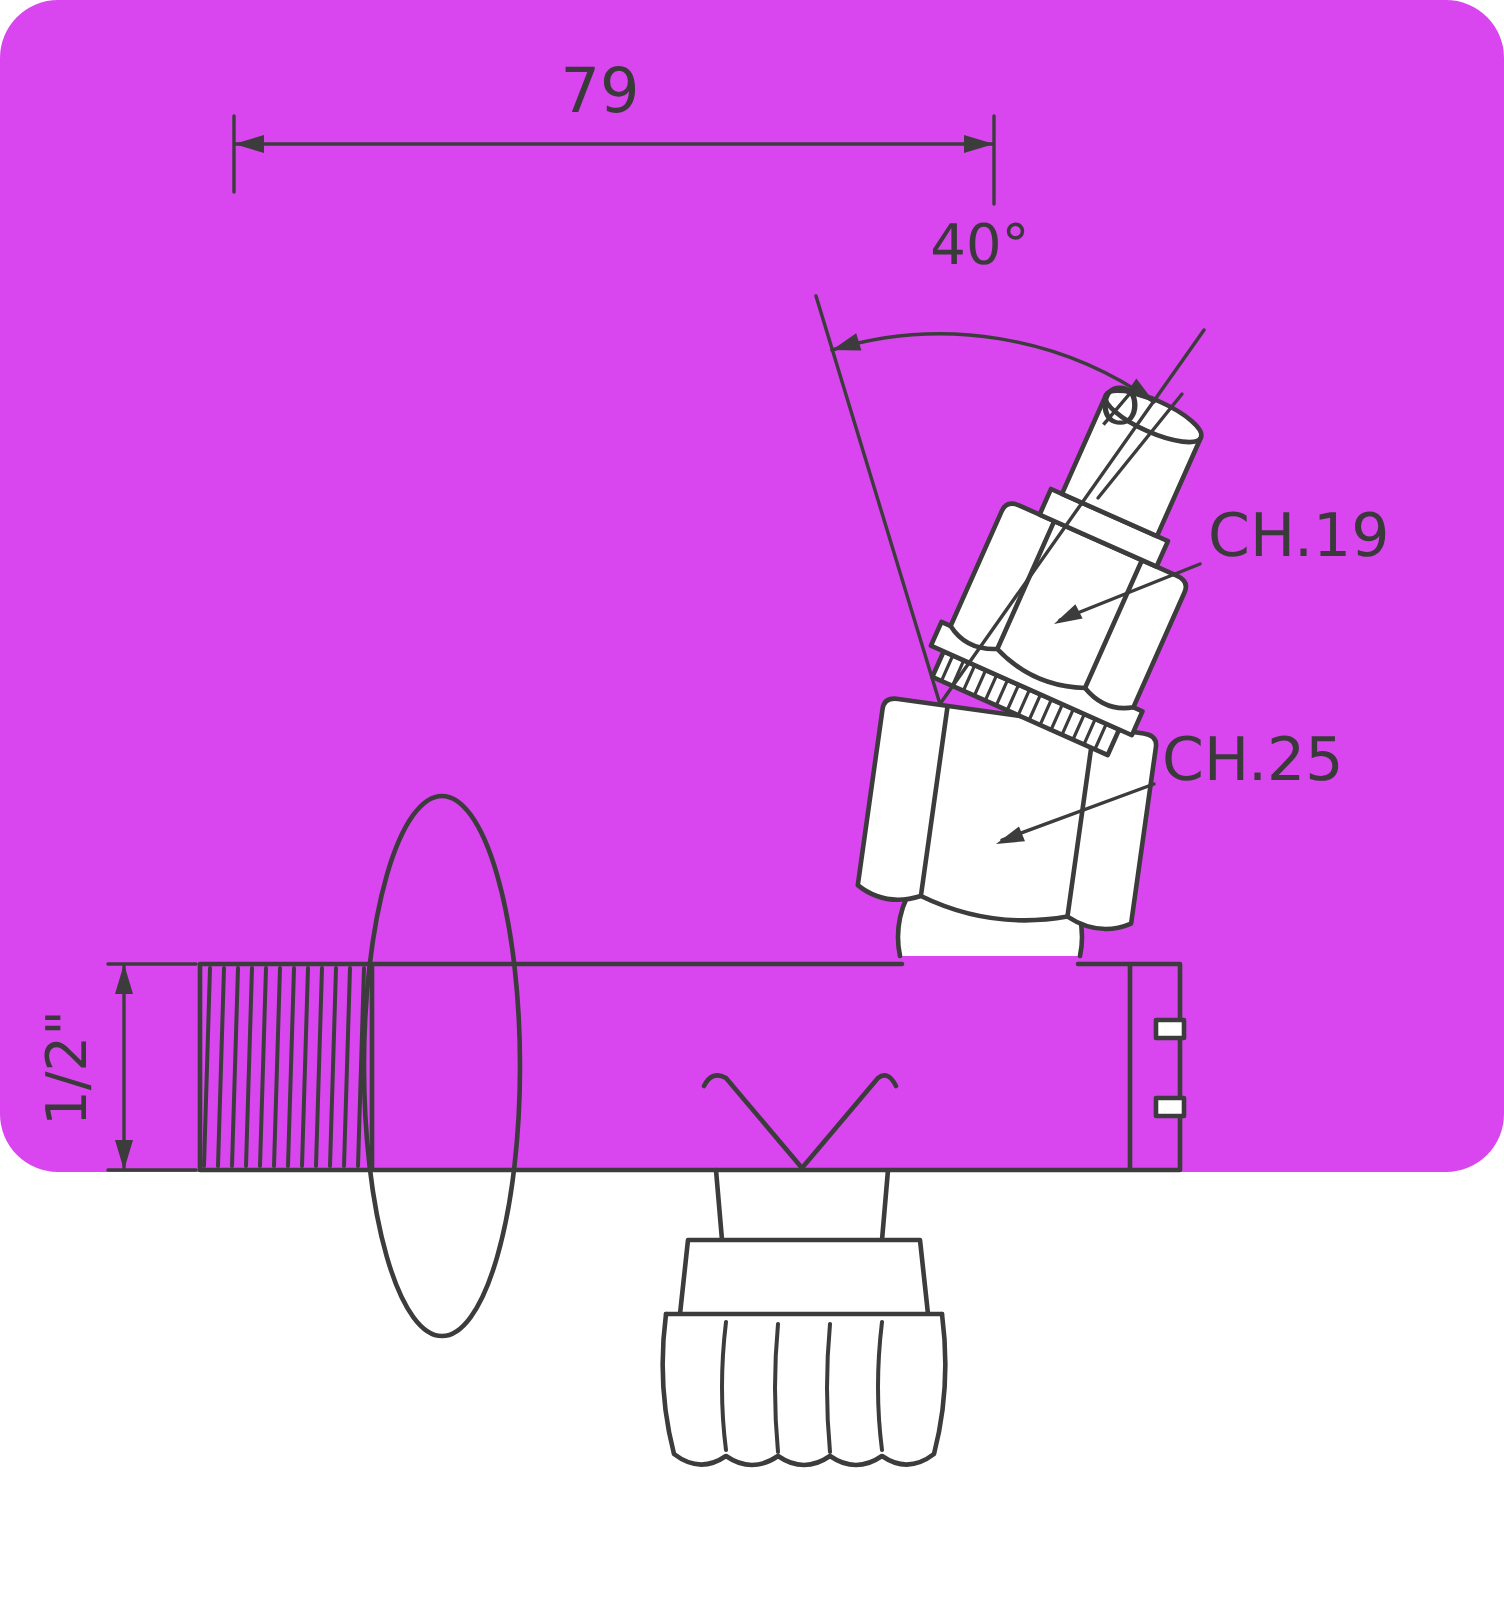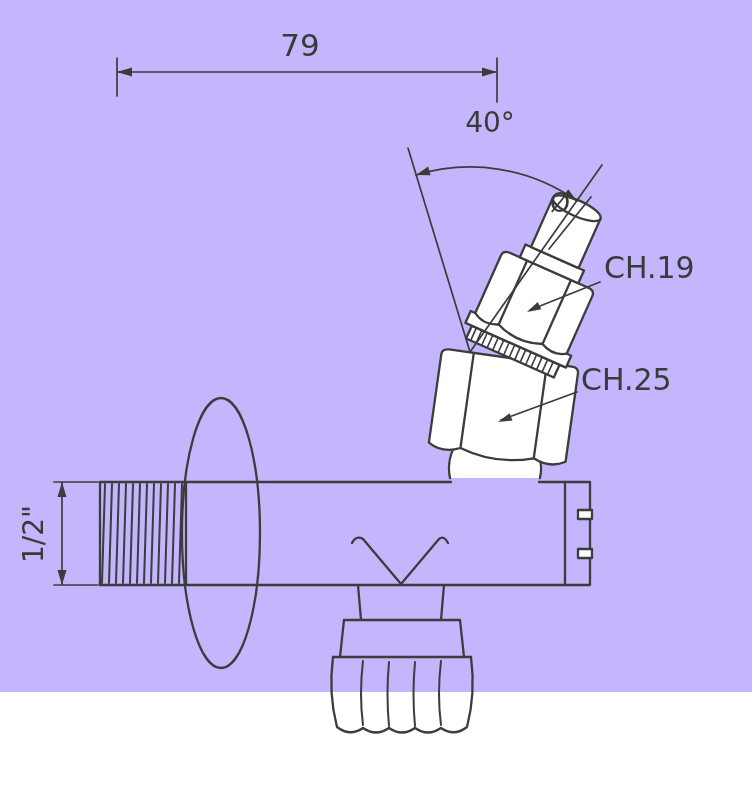--- a/index.html
+++ b/index.html
@@ -7,22 +7,23 @@
     padding: 0;
     background: #ffffff;
     width: 752px;
     height: 800px;
     overflow: hidden;
     font-family: "DejaVu Sans", "Liberation Sans", sans-serif;
   }
   .stage {
     position: relative;
     width: 752px;
-    height: 692px;
-    background: #c4b5fd;
+    height: 586px;
+    background: #d946ef;
+    border-radius: 29px;
   }
   svg { display: block; }
   text {
     fill: #3a3a3a;
     font-family: "DejaVu Sans", "Liberation Sans", sans-serif;
   }
   .dim-text  { font-size: 31px; }
   .ang-text  { font-size: 28px; }
   .call-text { font-size: 30px; }
   .dia-text  { font-size: 26px; }

